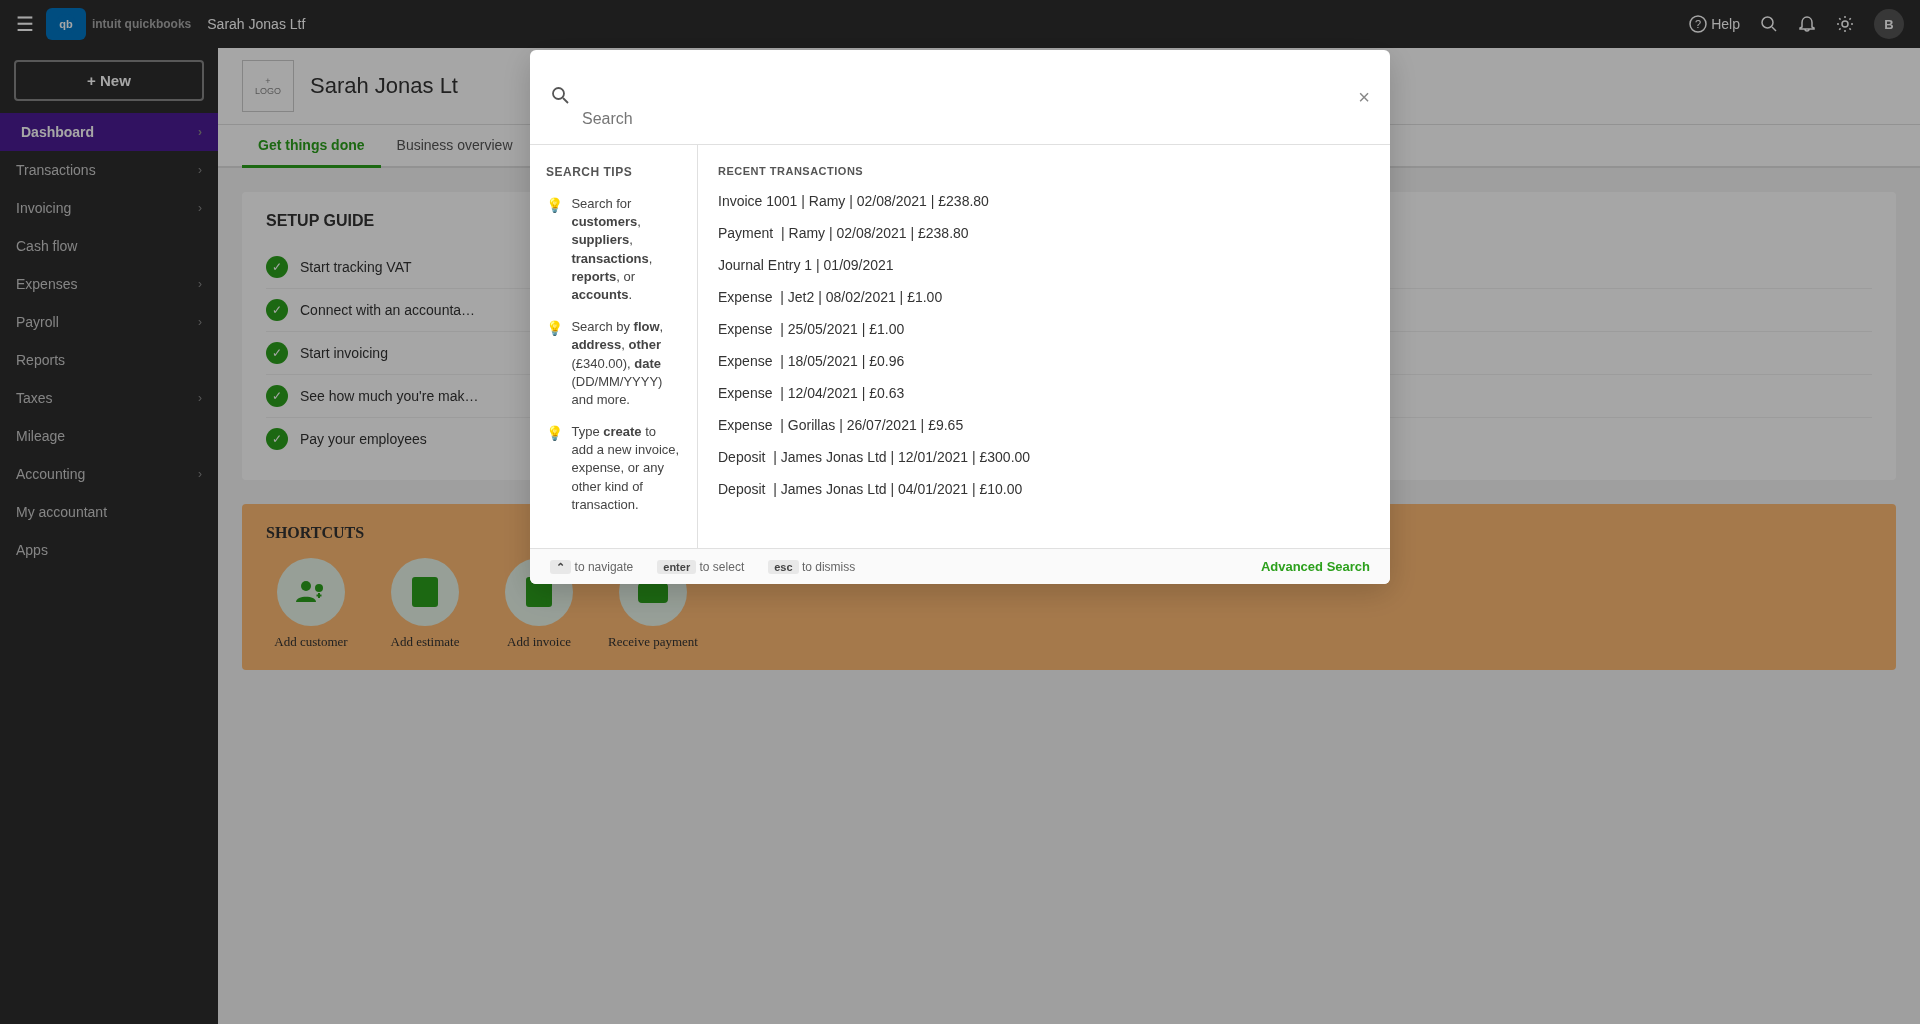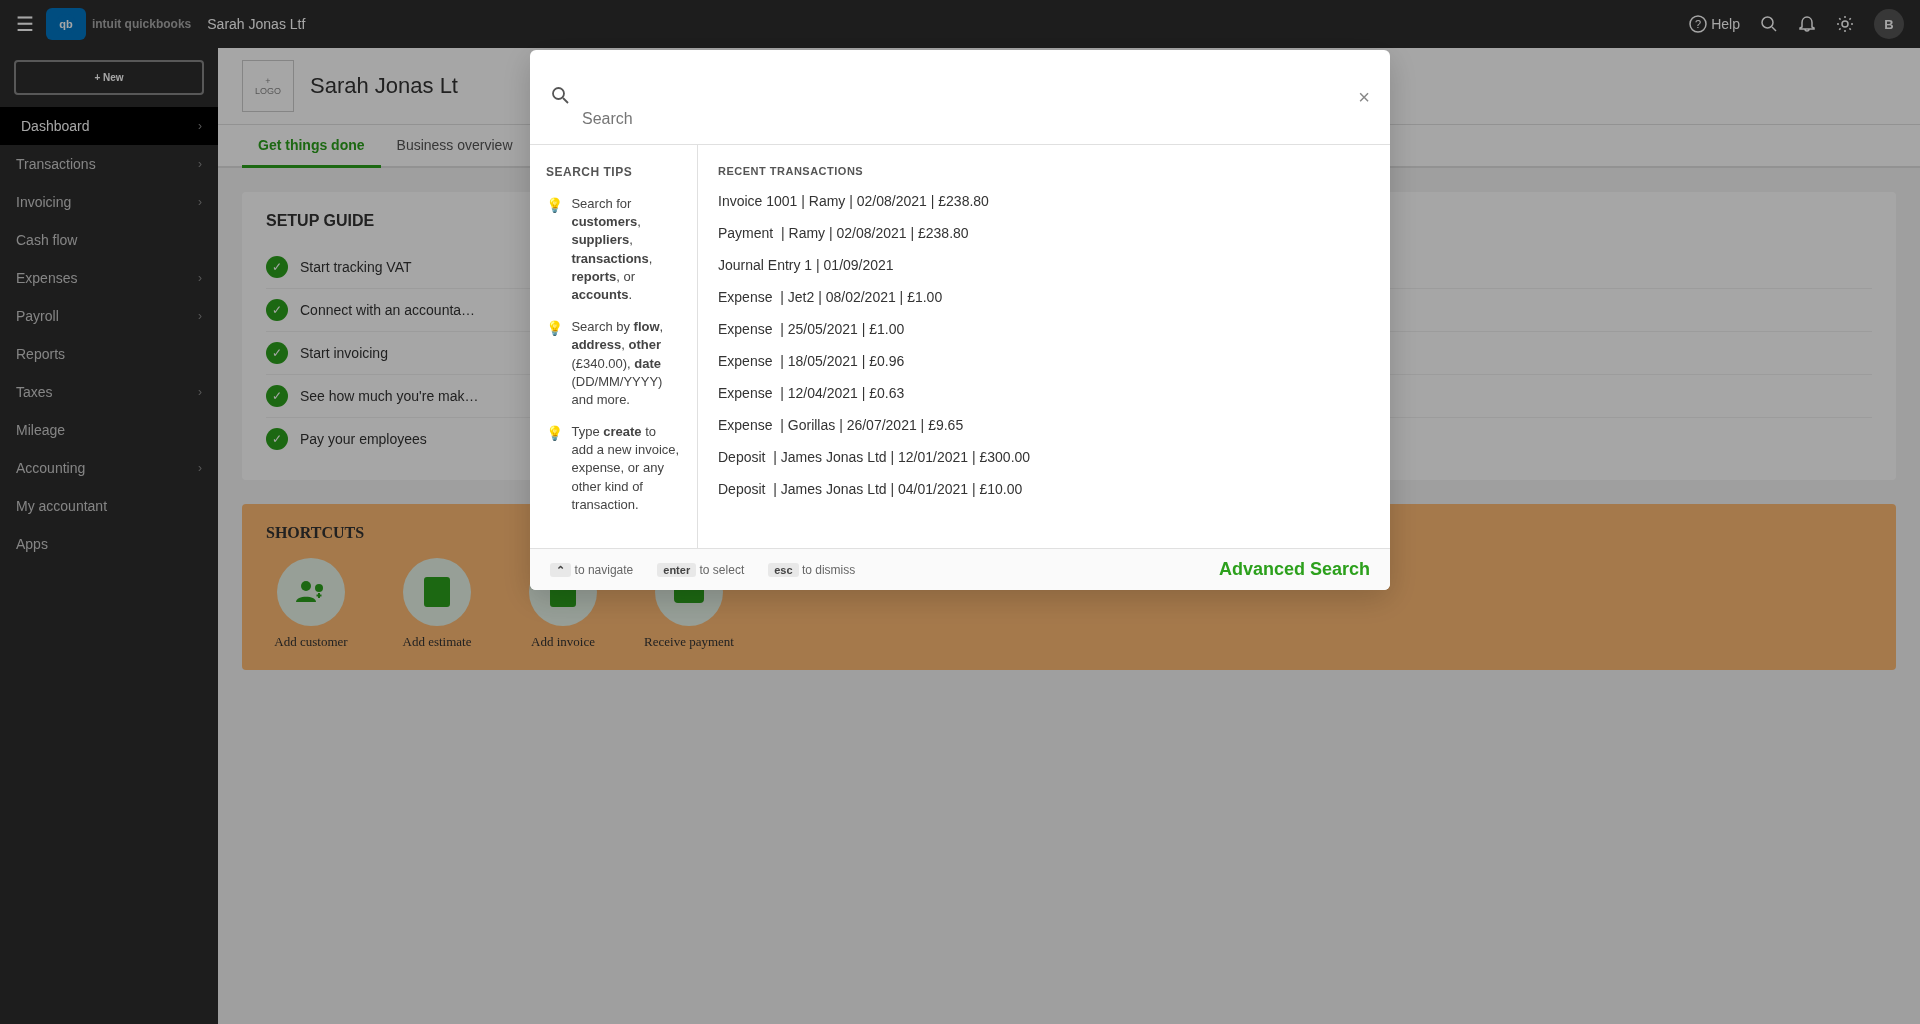--- a/index.html
+++ b/index.html
@@ -96,38 +96,38 @@
       overflow-y: auto;
       flex-shrink: 0;
     }
     .new-btn {
       margin: 12px 14px;
       background: #2d2d2d;
       border: 2px solid #888;
       color: white;
       border-radius: 4px;
       padding: 10px 0;
-      font-size: 10px;
+      font-size: 15px;
       font-weight: 600;
       cursor: pointer;
       display: flex;
       align-items: center;
       justify-content: center;
       gap: 6px;
     }
     .sidebar-item {
       display: flex;
       align-items: center;
       justify-content: space-between;
       padding: 11px 16px;
       color: #ccc;
       cursor: pointer;
       font-size: 14px;
     }
-    .sidebar-item.active { background: #000000; color: white; font-weight: 400; padding-left: 21px; }
+    .sidebar-item.active { background: #4c1d95; color: white; font-weight: 700; padding-left: 21px; }
     .sidebar-item-chevron { font-size: 12px; color: #888; }
 
     
     .content-area {
       flex: 1;
       overflow-y: auto;
       background: #f4f4f4;
     }
 
     
@@ -218,21 +218,21 @@
       flex-shrink: 0;
     }
     .shortcuts-section {
       background: #fdba74;
       border-radius: 4px;
       padding: 20px 24px;
       font-family: Liberation Serif, serif;
     }
     .shortcuts-grid {
       display: flex;
-      gap: 36px;
+      gap: 24px;
       flex-wrap: wrap;
     }
     .shortcut-item {
       display: flex;
       flex-direction: column;
       align-items: center;
       gap: 8px;
       cursor: pointer;
       width: 90px;
     }
@@ -364,21 +364,21 @@
       padding: 1px 6px;
       font-size: 11px;
       color: #444;
       font-weight: 600;
     }
     .advanced-search-link {
       margin-left: auto;
       color: #2ca01c;
       font-weight: 600;
       cursor: pointer;
-      font-size: 18px;
+      font-size: 13px;
       text-decoration: none;
     }
   </style>
 </head>
 <body>
 
 <div class="top-header">
   <button class="hamburger-btn">☰</button>
   <div class="qb-logo">
     <div class="qb-logo-icon">

